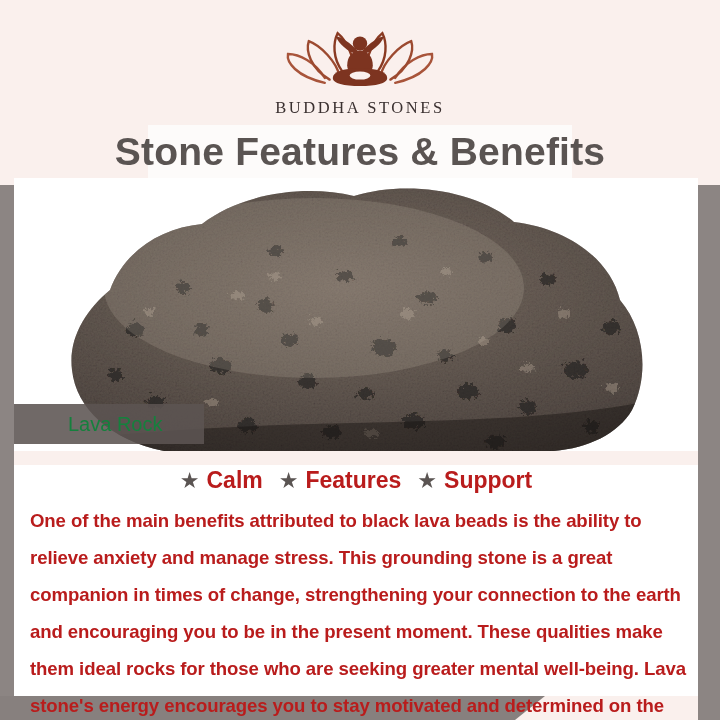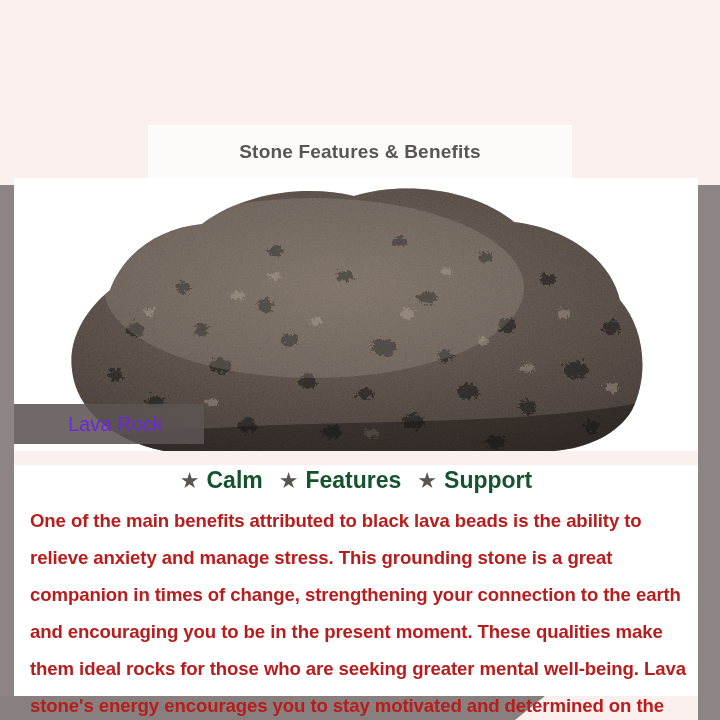--- a/index.html
+++ b/index.html
@@ -93,21 +93,21 @@
     left: 148px;
     top: 125px;
     width: 424px;
     height: 54px;
     background: #fdfbfa;
     display: flex;
     align-items: center;
     justify-content: center;
   }
   .title-text {
-    font-size: 19px;
+    font-size: 39px;
     font-weight: bold;
     color: #5a5452;
     letter-spacing: 0.2px;
     white-space: nowrap;
   }
 
   
   .photo {
     position: absolute;
     left: 14px;
@@ -130,21 +130,21 @@
     position: absolute;
     left: 14px;
     top: 404px;
     width: 190px;
     height: 40px;
     background: rgba(92, 84, 82, 0.88);
     display: flex;
     align-items: center;
   }
   .photo-label-text {
-    color: #6d28d9;
+    color: #15803d;
     font-size: 20px;
     padding-left: 54px;
     white-space: nowrap;
   }
 
   
   .body-panel {
     position: absolute;
     left: 14px;
     top: 451px;
@@ -177,21 +177,21 @@
     gap: 7px;
   }
   .star {
     font-size: 22px;
     color: #5a5452;
     line-height: 1;
   }
   .benefit-label {
     font-size: 23px;
     font-weight: bold;
-    color: #14532d;
+    color: #b91c1c;
   }
 
   .body-text {
     position: absolute;
     left: 30px;
     top: 502px;
     width: 672px;
     font-size: 18.6px;
     line-height: 37px;
     color: #b91c1c;
@@ -204,20 +204,52 @@
 
 <div id="infographic">
 
   <div class="frame-top-right"></div>
   <div class="frame-right"></div>
   <div class="frame-left"></div>
   <div class="frame-bottom"></div>
 
   <div class="header">
 
+    <div class="logo-wrap">
+      <svg class="logo-mark" viewBox="0 0 200 90">
+        <g fill="none" stroke="#8a3a22" stroke-width="3" stroke-linecap="round">
+
+          <path d="M56 76 C20 68, 8 50, 10 40 C24 40, 44 50, 56 70" stroke="#a8543a"></path>
+
+          <path d="M144 76 C180 68, 192 50, 190 40 C176 40, 156 50, 144 70" stroke="#a8543a"></path>
+
+          <path d="M62 72 C38 58, 32 36, 36 24 C52 30, 70 50, 74 66" stroke="#9c4a30"></path>
+
+          <path d="M138 72 C162 58, 168 36, 164 24 C148 30, 130 50, 126 66" stroke="#9c4a30"></path>
+
+          <path d="M78 62 C66 46, 66 26, 72 14 C84 24, 92 44, 92 58" stroke="#8a3a22"></path>
+
+          <path d="M122 62 C134 46, 134 26, 128 14 C116 24, 108 44, 108 58" stroke="#8a3a22"></path>
+        </g>
+        <g fill="#7d3420">
+
+          <circle cx="100" cy="27" r="9"></circle>
+
+          <path d="M100 36 C90 36, 84 44, 84 54 C84 62, 90 66, 100 66 C110 66, 116 62, 116 54 C116 44, 110 36, 100 36 Z"></path>
+
+          <path d="M95 40 C84 36, 74 28, 70 18 C76 18, 88 26, 97 36 Z"></path>
+          <path d="M105 40 C116 36, 126 28, 130 18 C124 18, 112 26, 103 36 Z"></path>
+
+          <path d="M66 70 C66 62, 78 58, 100 58 C122 58, 134 62, 134 70 C134 77, 120 80, 100 80 C80 80, 66 77, 66 70 Z"></path>
+
+          <ellipse cx="100" cy="67" rx="13" ry="5" fill="#faf0ed"></ellipse>
+        </g>
+      </svg>
+      <span class="logo-text">BUDDHA STONES</span>
+    </div>
 
     <div class="title-band">
       <span class="title-text">Stone Features &amp; Benefits</span>
     </div>
   </div>
 
   <div class="photo">
     <svg class="rock-svg" viewBox="0 0 684 273" preserveAspectRatio="none">
       <defs>
         <radialGradient id="rockBody" cx="48%" cy="40%" r="72%">

